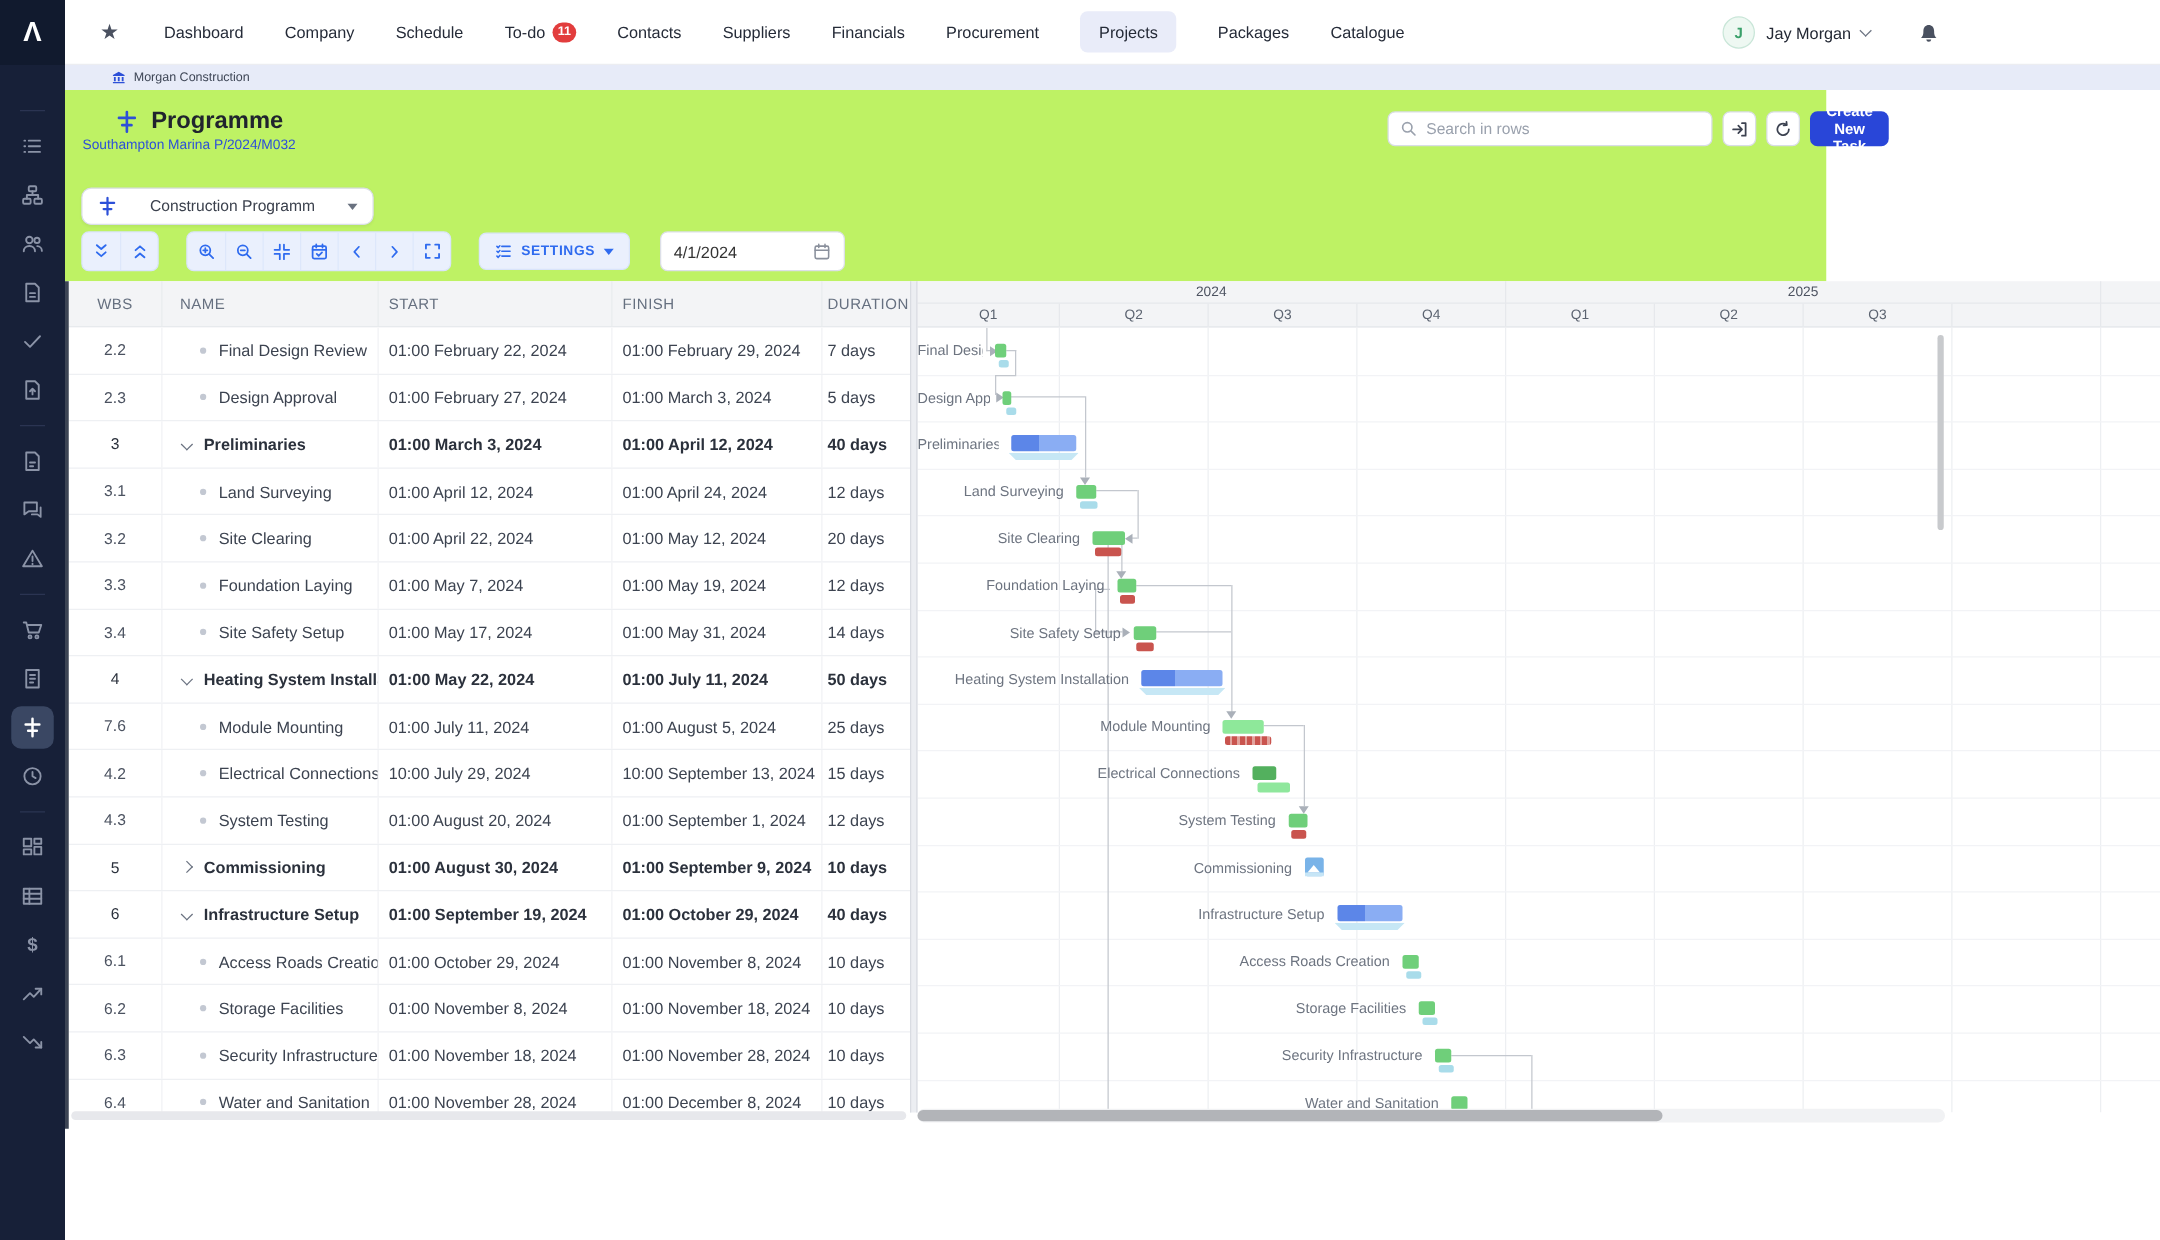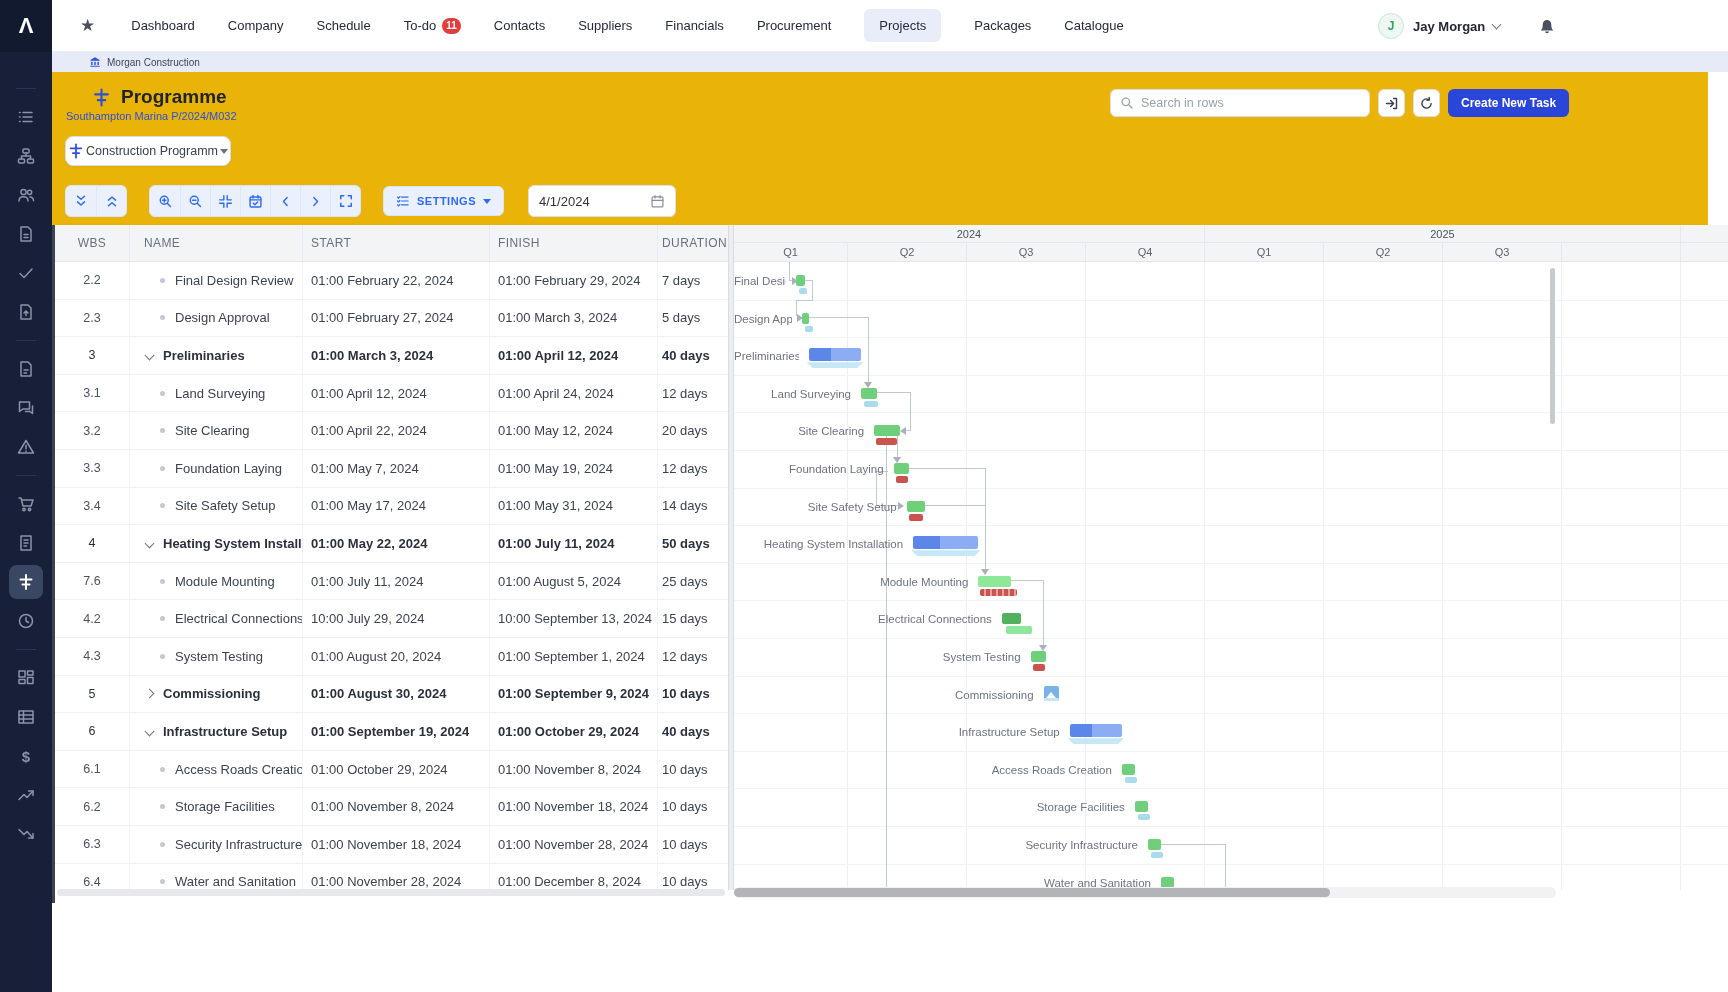--- a/index.html
+++ b/index.html
@@ -23,44 +23,44 @@
           border-bottom:1px solid #ecedf1;display:flex;align-items:center;z-index:20}
   .star{margin-left:28px;color:#4a5160;font-size:17px}
   .navitems{display:flex;align-items:center;gap:33px;margin-left:36px}
   .navitem{font-size:13px;font-weight:500;color:#252b38;display:flex;align-items:flex-start;gap:6px;cursor:pointer;white-space:nowrap}
   .navitem.active{background:#e9ecf9;border-radius:6px;padding:9px 15px}
   .badge{min-width:16px;height:16px;border-radius:8px;background:#e23d3d;color:#fff;font-size:10px;font-weight:bold;
          display:inline-flex;align-items:center;justify-content:center;padding:0 4px}
   .nav-right{position:absolute;left:1326px;top:0;height:52px;display:flex;align-items:center}
   .avatar{width:26px;height:26px;border-radius:50%;background:#eef8f2;border:1.5px solid #c9e6d8;
           color:#3aa06a;font-size:12px;font-weight:bold;display:flex;align-items:center;justify-content:center}
-  .uname{font-size:13px;font-weight:bold;color:#232834;margin-left:9px}
+  .uname{font-size:13px;font-weight:normal;color:#232834;margin-left:9px}
   .chev{width:7px;height:7px;border-right:1.5px solid #6a7280;border-bottom:1.5px solid #6a7280;display:inline-block}
   .chev.down{transform:rotate(45deg)}
   .chev.right{transform:rotate(-45deg)}
   .navchev{margin-left:8px;margin-top:-3px}
   .bell{margin-left:38px}
   
   .crumb{position:absolute;left:52px;top:52px;width:1676px;height:20px;background:#e7ebf8;display:flex;
          align-items:center;padding-left:37px;gap:6px;font-size:10px;color:#3e4656;z-index:19}
   
-  .band{position:absolute;left:52px;top:72px;width:1656px;height:153px;background:#eab308}
+  .band{position:absolute;left:52px;top:72px;width:1409px;height:153px;background:#bef264}
   .ptitle{position:absolute;left:40px;top:14px;display:flex;align-items:center;gap:10px}
   .ptitle h1{font-size:19px;font-weight:bold;color:#20242e}
   .psub{position:absolute;left:14px;top:38px;font-size:11px;color:#2d50d8}
   .searchbox{position:absolute;left:1058px;top:17px;width:260px;height:28px;background:#fff;border:1px solid #d9dde6;
              border-radius:6px;display:flex;align-items:center;padding:0 9px;gap:7px}
   .searchbox input{border:0;outline:0;font-size:12.5px;color:#444;width:200px;background:transparent;font-family:inherit}
   .searchbox input::placeholder{color:#9aa1ad}
   .sqbtn{position:absolute;top:17px;width:27px;height:28px;background:#fff;border:1px solid #d9dde6;border-radius:6px;
          display:flex;align-items:center;justify-content:center}
   .createbtn{position:absolute;left:1396px;top:17px;height:28px;padding:12px 13px;background:#2946d8;color:#fff;
              font-size:12px;font-weight:600;border:0;border-radius:6px;display:flex;align-items:center;font-family:inherit}
-  .selector{position:absolute;left:13px;top:64px;height:30px;background:#fff;border:1px solid #dadee8;border-radius:8px;
-            box-shadow:0 1px 2px rgba(20,30,60,.05);display:flex;align-items:center;gap:2px;padding:0 2px;font-size:12.5px;color:#3b414d}
+  .selector{position:absolute;left:13px;top:78px;height:30px;background:#fff;border:1px solid #dadee8;border-radius:8px;
+            box-shadow:0 1px 2px rgba(20,30,60,.05);display:flex;align-items:center;gap:26px;padding:0 12px;font-size:12.5px;color:#3b414d}
   .caret{width:0;height:0;border-left:4px solid transparent;border-right:4px solid transparent;border-top:5px solid #6a7280}
   
   .toolbar{position:absolute;left:13px;top:113px;display:flex;align-items:center;gap:22px}
   .tgroup{display:flex;background:#eaf0fd;border:1px solid #d9e4fb;border-radius:6px;overflow:hidden}
   .tbtn{width:30px;height:30px;display:flex;align-items:center;justify-content:center;border-left:1px solid #dde7fb}
   .tbtn:first-child{border-left:0}
   .tbtn svg{stroke:#2f6bef;fill:none;stroke-width:1.7;stroke-linecap:round;stroke-linejoin:round}
   .settingsbtn{height:30px;display:flex;align-items:center;gap:7px;padding:0 12px;background:#eaf0fd;
                border:1px solid #d9e4fb;border-radius:6px;color:#2f6bef;font-size:11px;font-weight:bold;letter-spacing:.5px}
   .settingsbtn svg{stroke:#2f6bef;fill:none;stroke-width:1.6;stroke-linecap:round}

